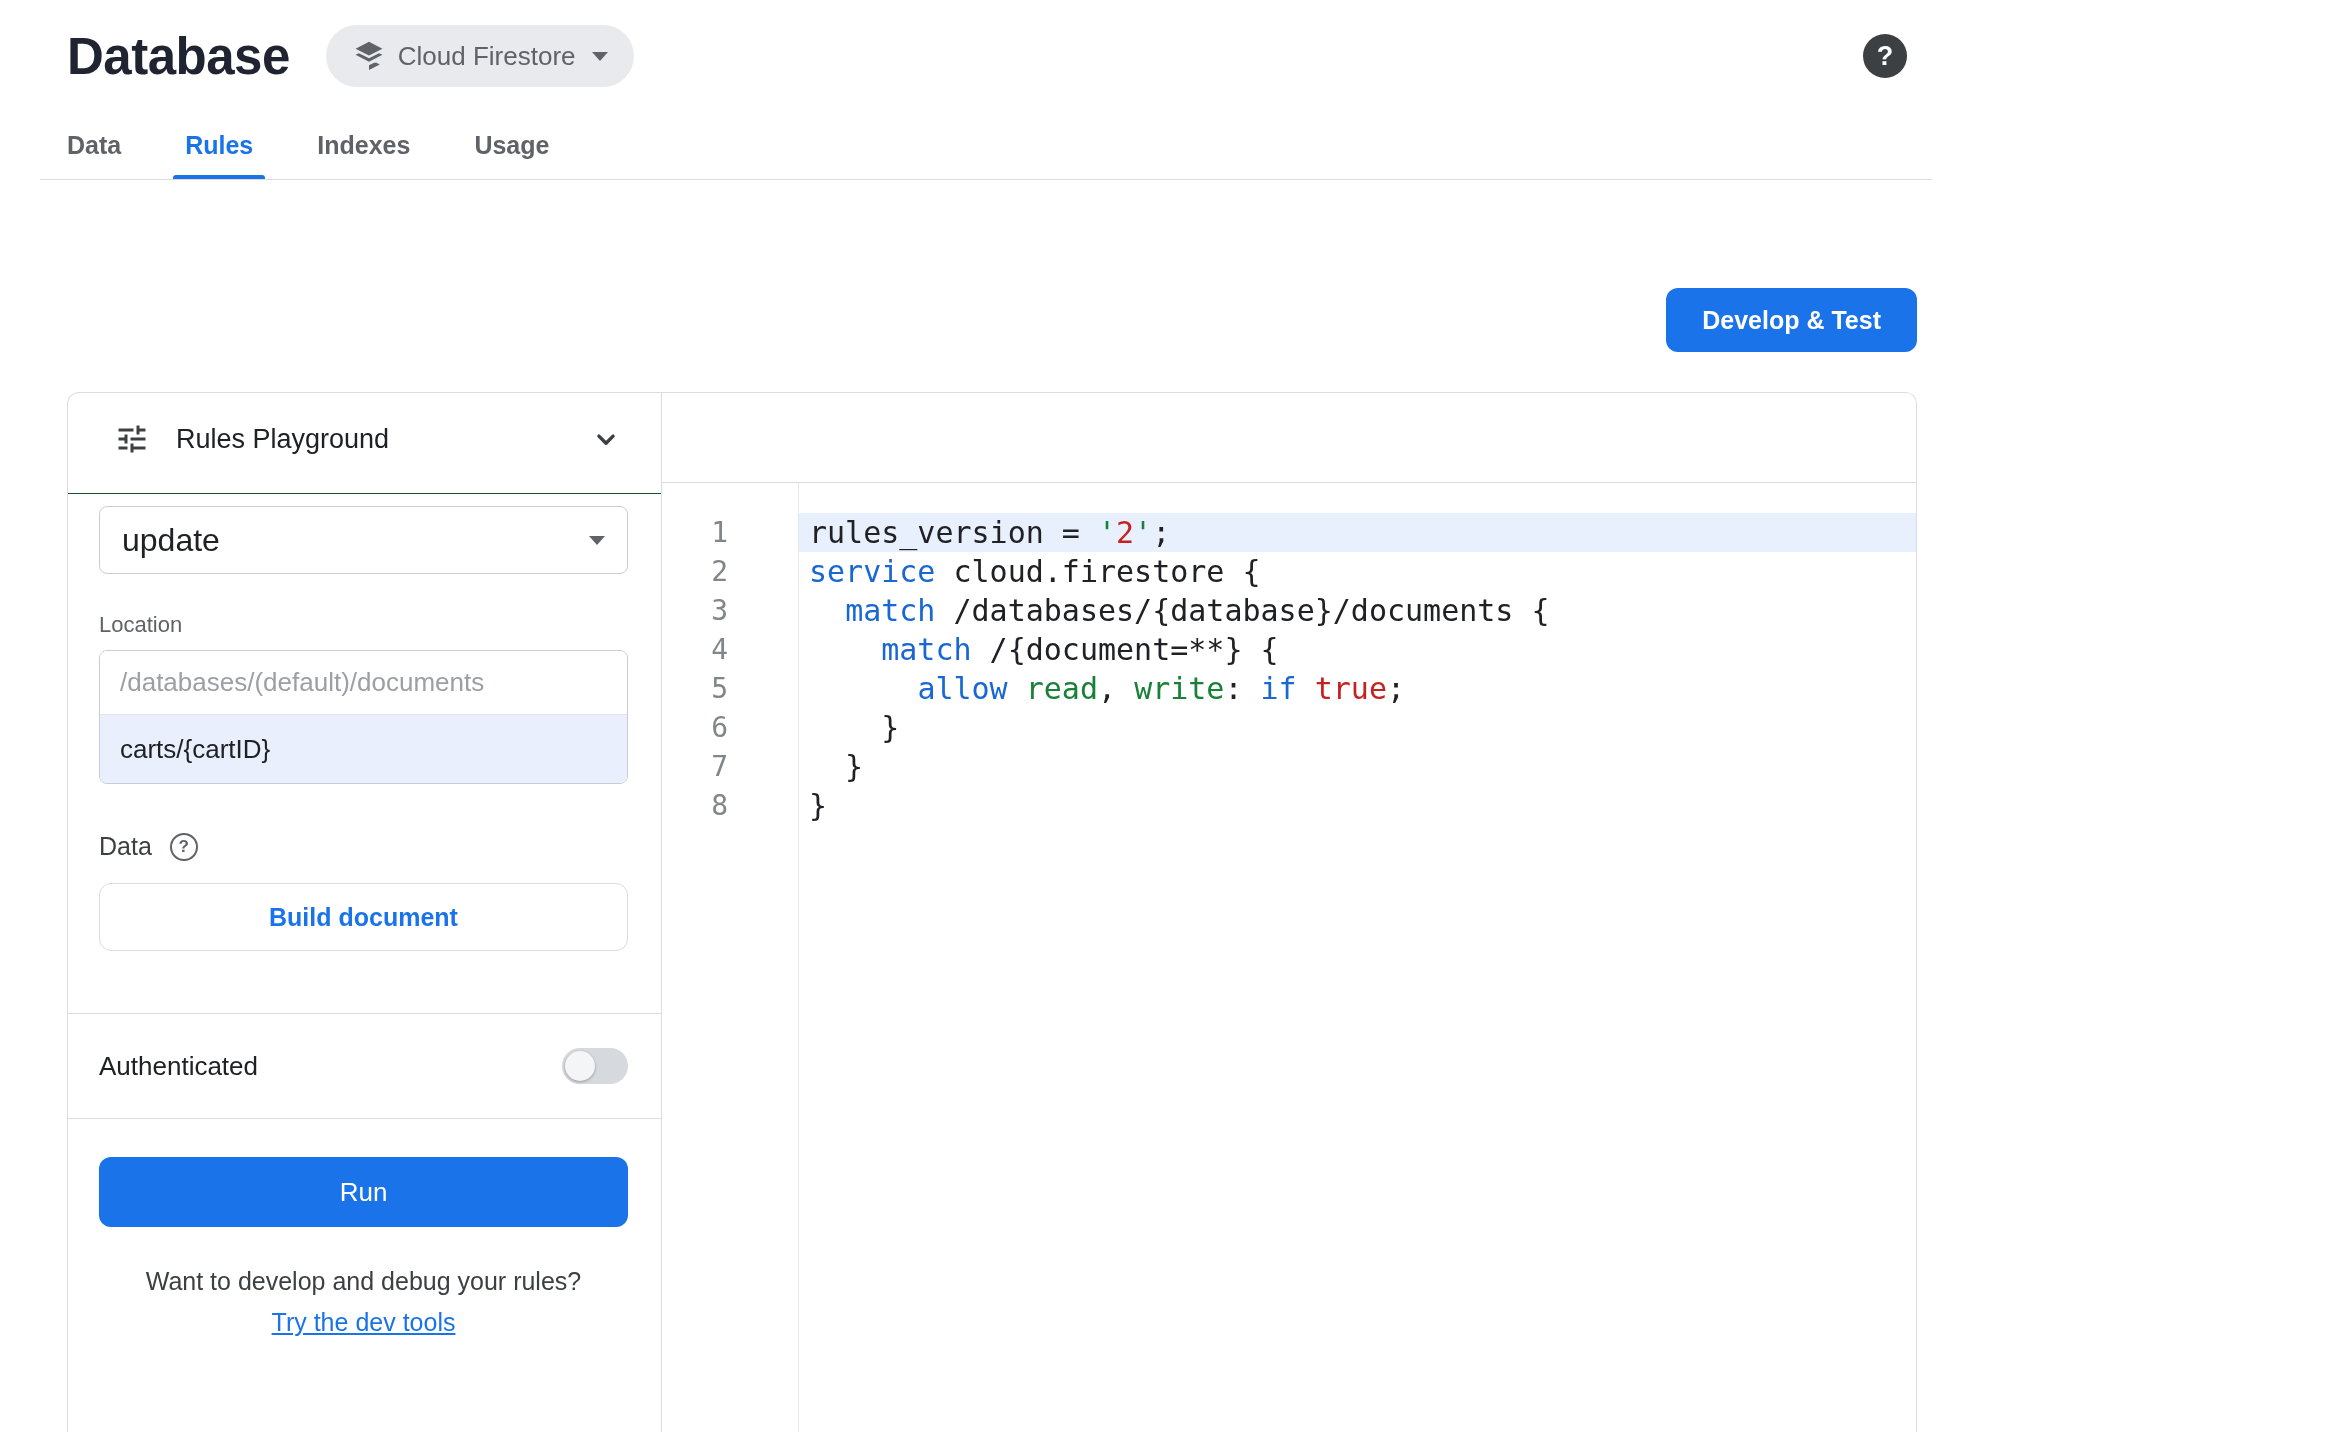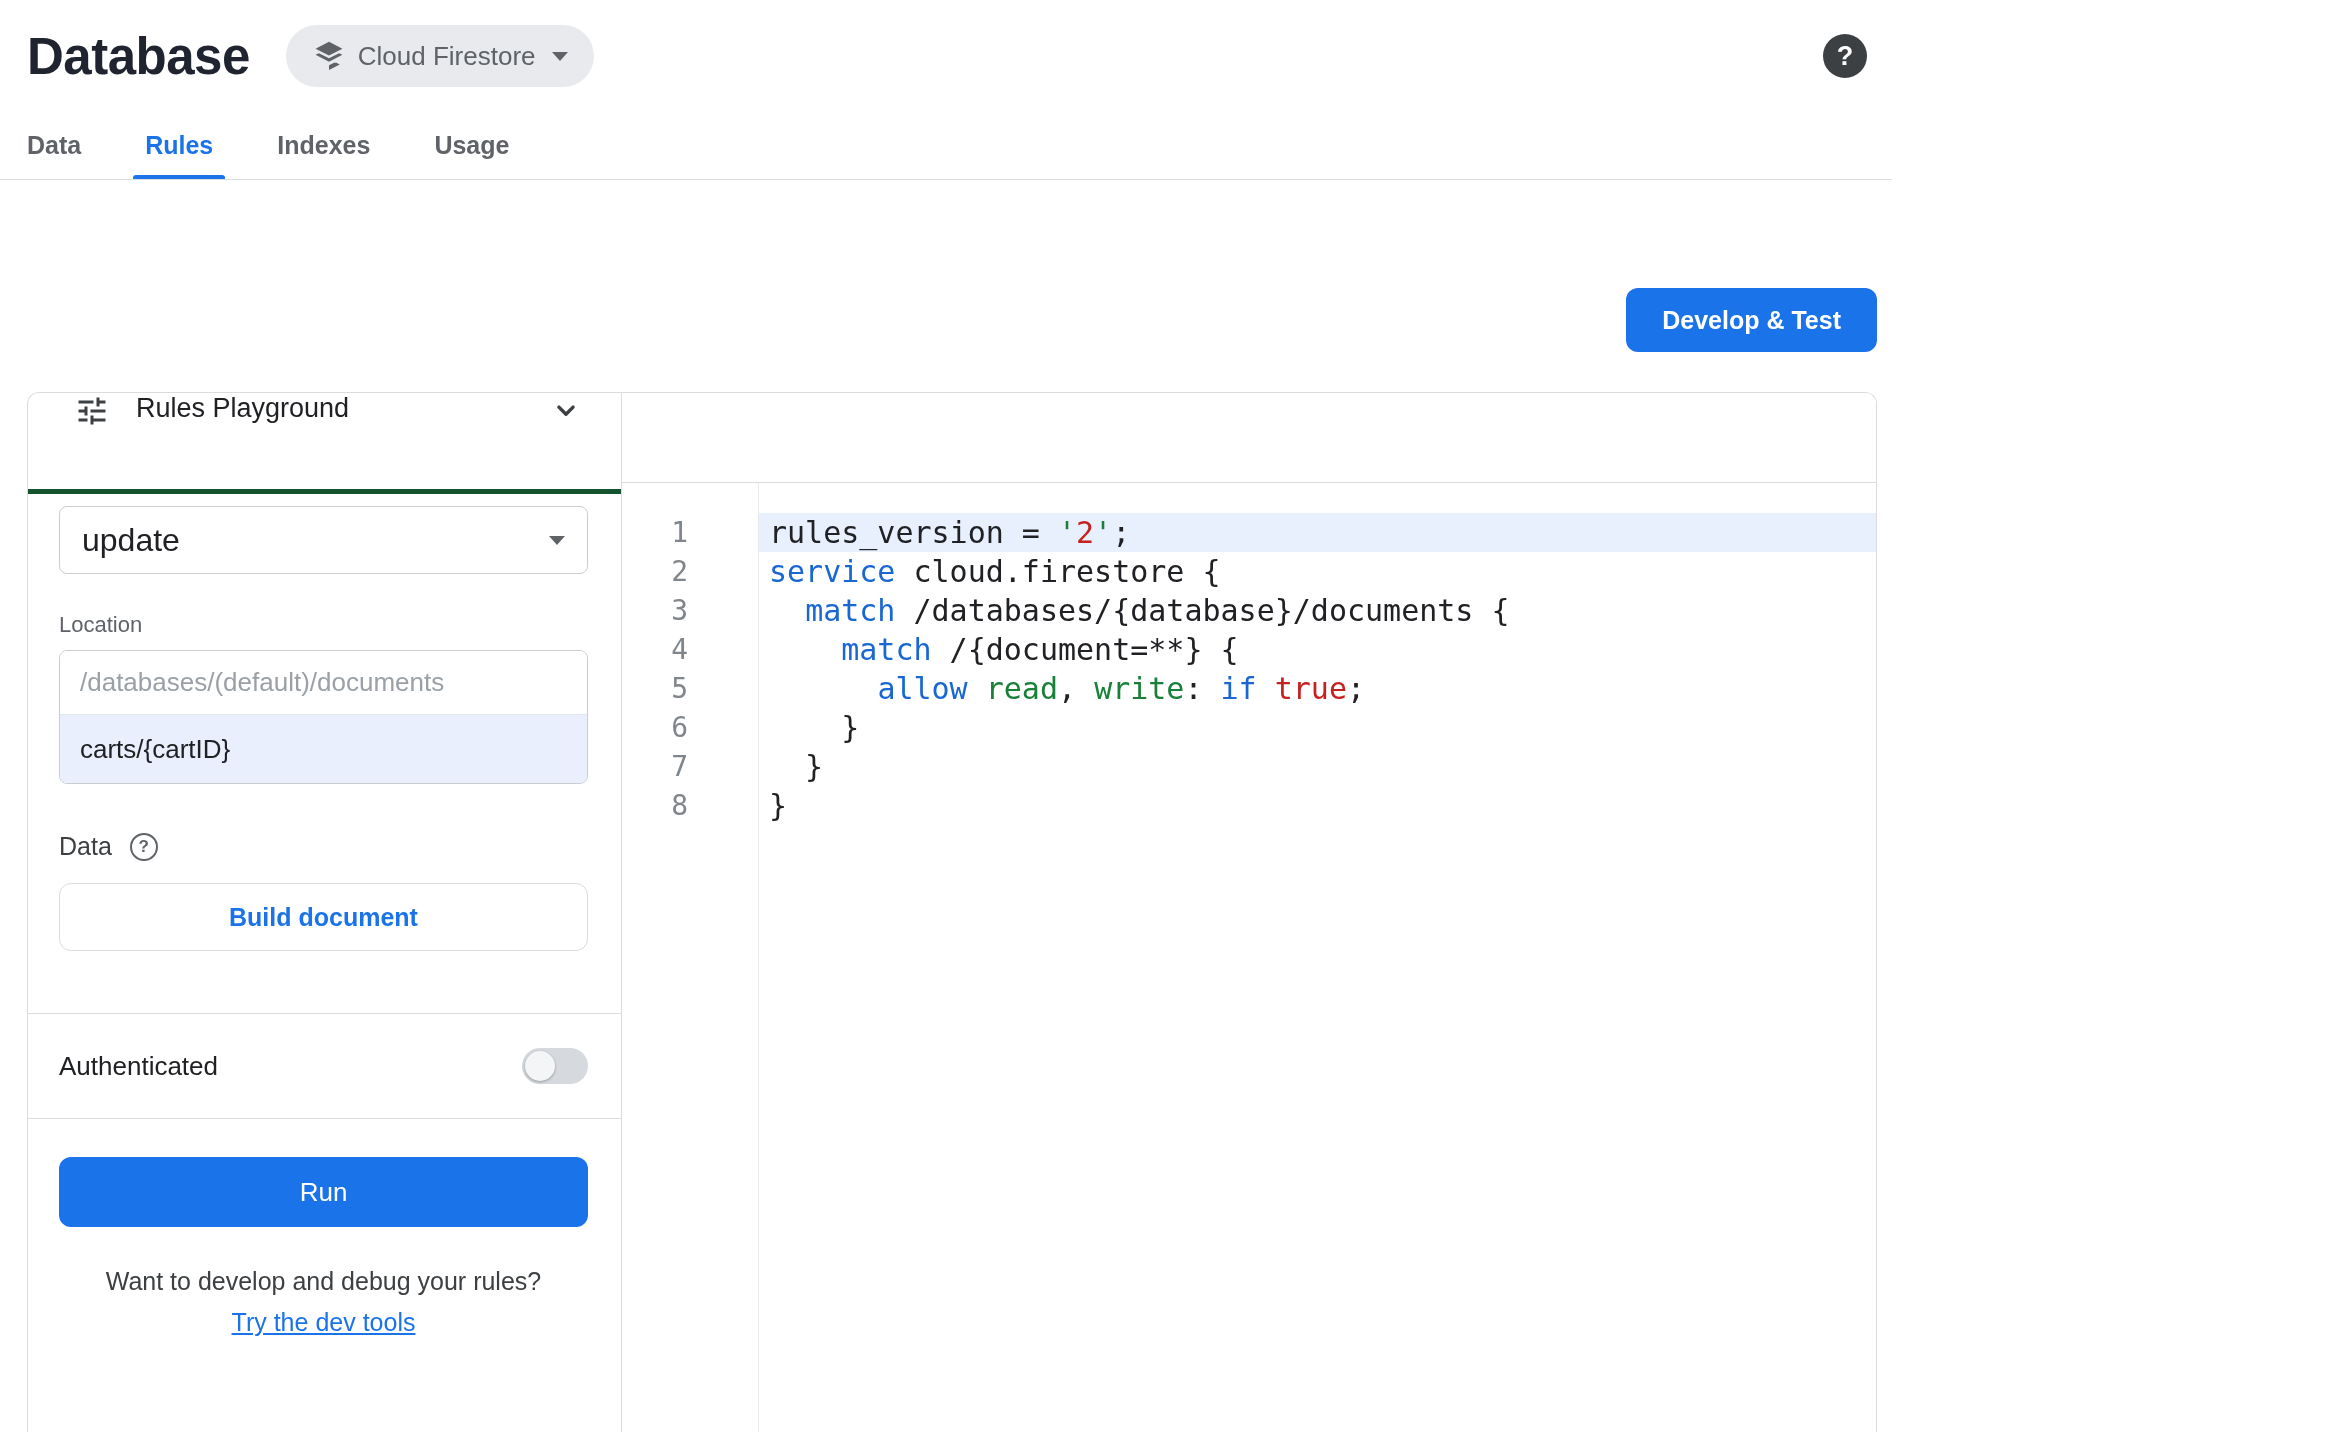--- a/index.html
+++ b/index.html
@@ -1,18 +1,18 @@
 <!DOCTYPE html>
 <html style="--accent: #1a73e8; --keyword: #1967d2; --method: #188038; --atom: #c5221f; --string-quote: #188038; --active-line-bg: #e9f0fd;"><head>
 <meta charset="utf-8">
 <style>
   * { box-sizing: border-box; margin: 0; padding: 0; }
   html,body { background:#fff; }
   body { font-family: "Liberation Sans", sans-serif; color:#202124; }
-  .page { position:relative; width:1892px; height:1432px; background:#fff; overflow:hidden; }
+  .page { position:relative; width:1892px; height:1432px; background:#fff; overflow:hidden;margin-left:40px; }
 
   
   .app-header { display:flex; align-items:center; height:112px; padding:0 25px 0 27px; }
   .page-title { font-size:51px; font-weight:700; letter-spacing:-0.5px; color:#1f2430; }
   .product-pill { display:flex; align-items:center; gap:12px; margin-left:36px; height:62px;
     padding:0 26px; background:#e8eaed; border:none; border-radius:32px; cursor:pointer;
     font-family:inherit; font-size:26px; color:#5f6368; }
   .pill-caret { width:0; height:0; border-left:8px solid transparent; border-right:8px solid transparent;
     border-top:9px solid #5f6368; margin-left:4px; }
   .help-btn { margin-left:auto; width:44px; height:44px; border-radius:50%; background:#3c4043;
@@ -33,22 +33,22 @@
     background:var(--accent); color:#fff; border:none; border-radius:12px; font-family:inherit;
     font-size:25px; font-weight:700; cursor:pointer; }
 
   
   .workbench { display:flex; margin:0 15px 0 27px; height:1040px; border:1px solid #dadce0;
     border-bottom:none; border-radius:12px 12px 0 0; overflow:hidden; background:#fff; }
 
   
   .playground { width:594px; flex:0 0 594px; border-right:1px solid #dadce0; display:flex;
     flex-direction:column; }
-  .pg-header { display:flex; align-items:flex-start; height:101px; padding:0 38px 8px 46px;
-    border-bottom:5px solid #14532d; }
+  .pg-header { display:flex; align-items:center; height:101px; padding:0 38px 8px 46px;
+    border-bottom:1px solid #14532d; }
   .pg-title { margin-left:26px; font-size:27px; color:#202124; }
   .pg-collapse { margin-left:auto; background:none; border:none; cursor:pointer; display:flex; }
   .pg-body { padding:0 33px 0 31px; display:flex; flex-direction:column; }
   .field-label { margin-top:30px; font-size:22px; color:#5f6368; }
   .select { margin-top:12px; height:68px; border:1px solid #c9cdd1; border-radius:8px;
     display:flex; align-items:center; padding:0 22px; font-size:32px; color:#202124; cursor:pointer;
     background:#fff; }
   .select-caret { margin-left:auto; width:0; height:0; border-left:8px solid transparent;
     border-right:8px solid transparent; border-top:9px solid #5f6368; }
   .loc-label { margin-top:38px; }

